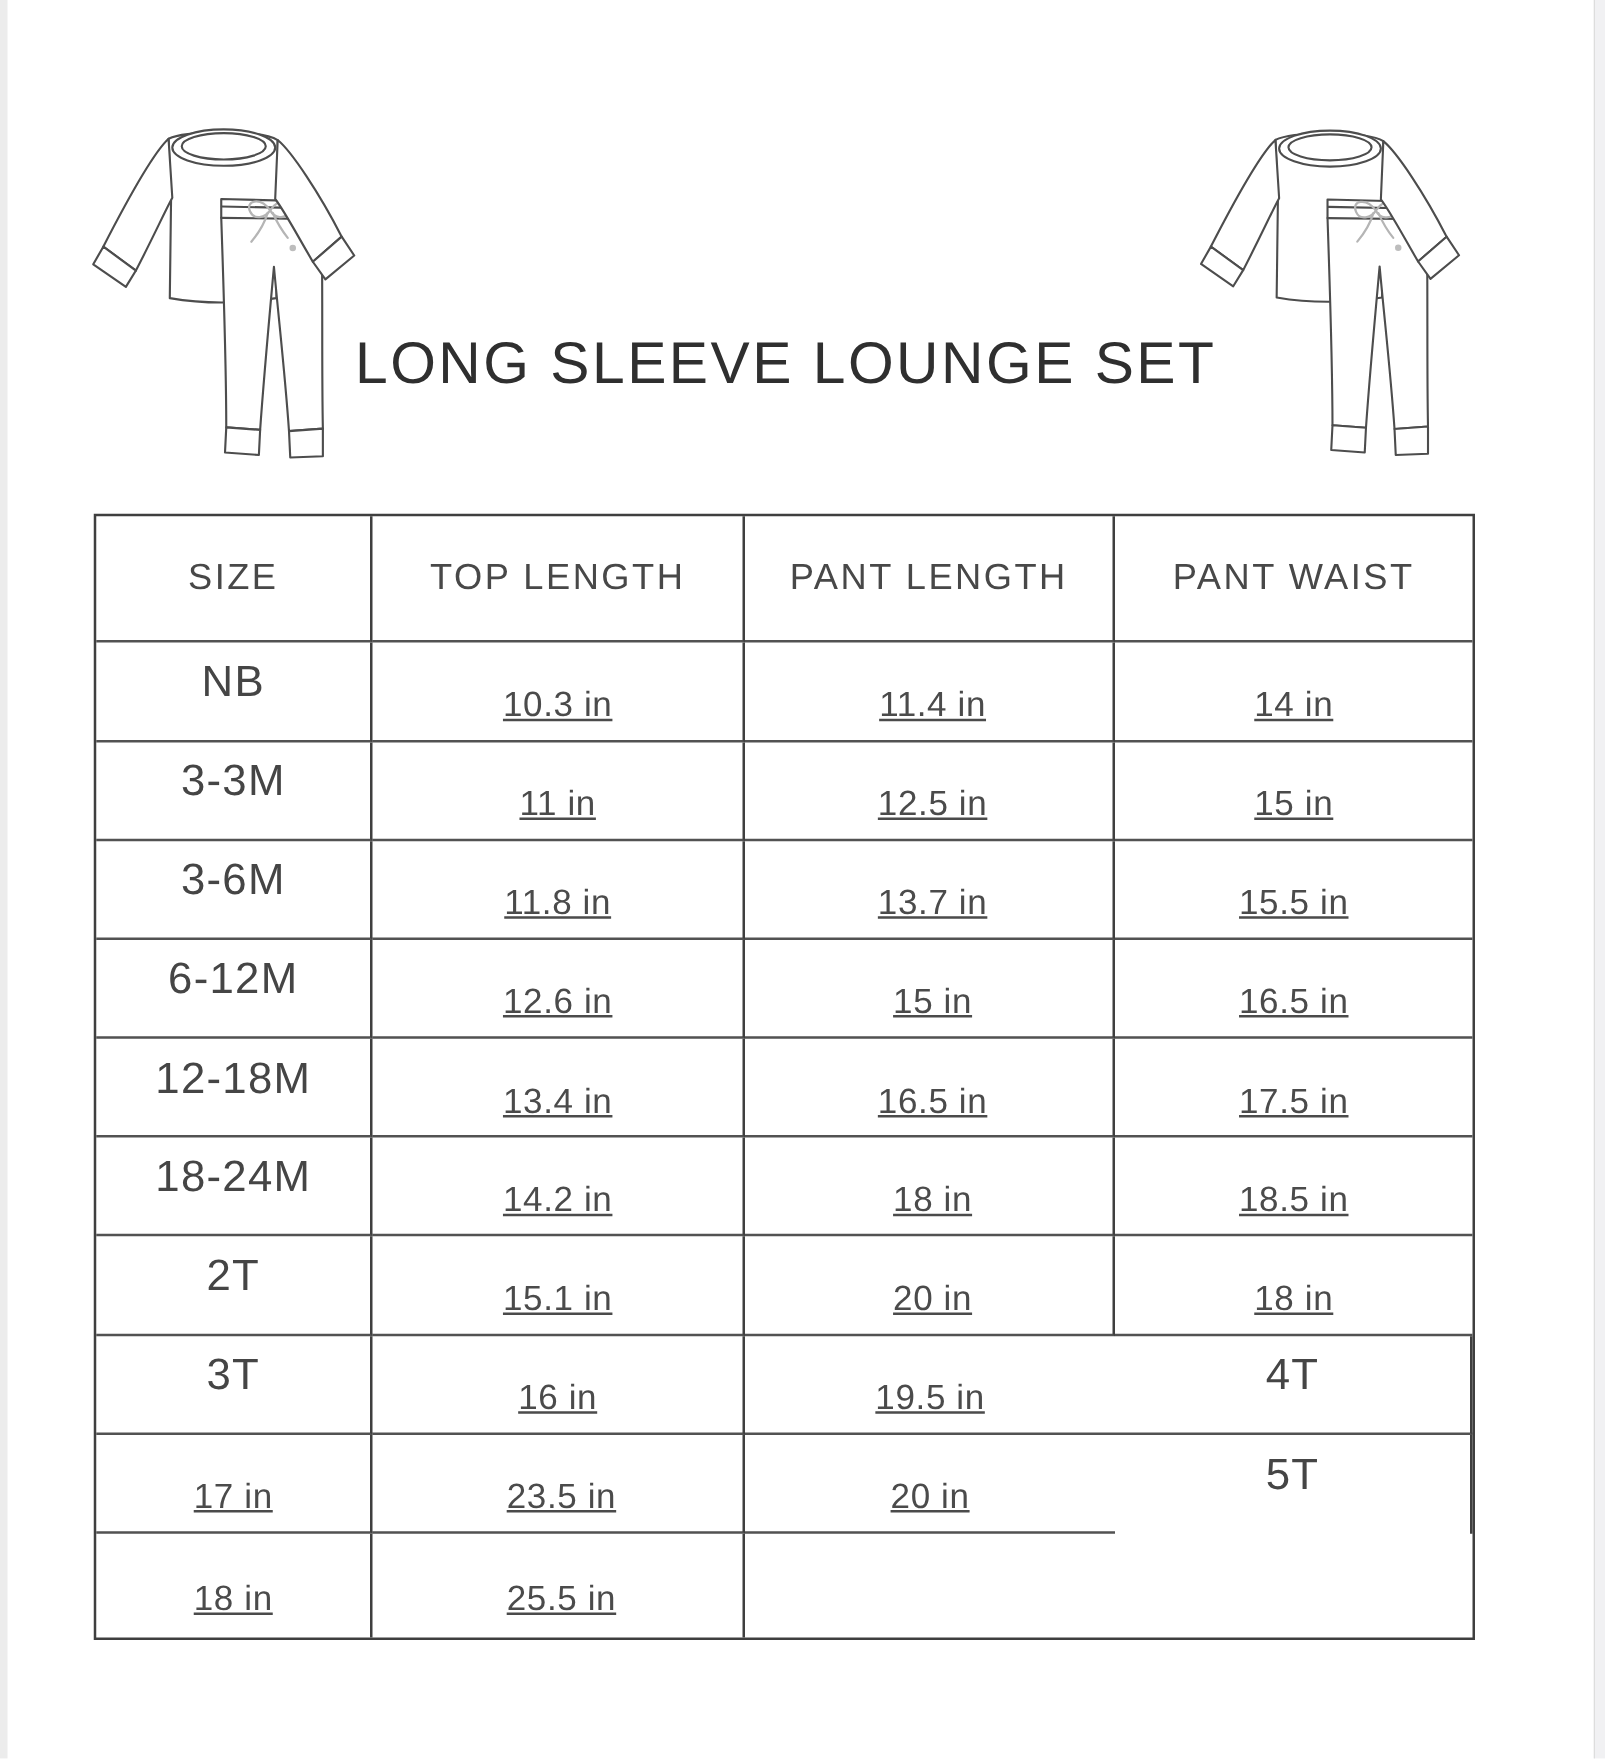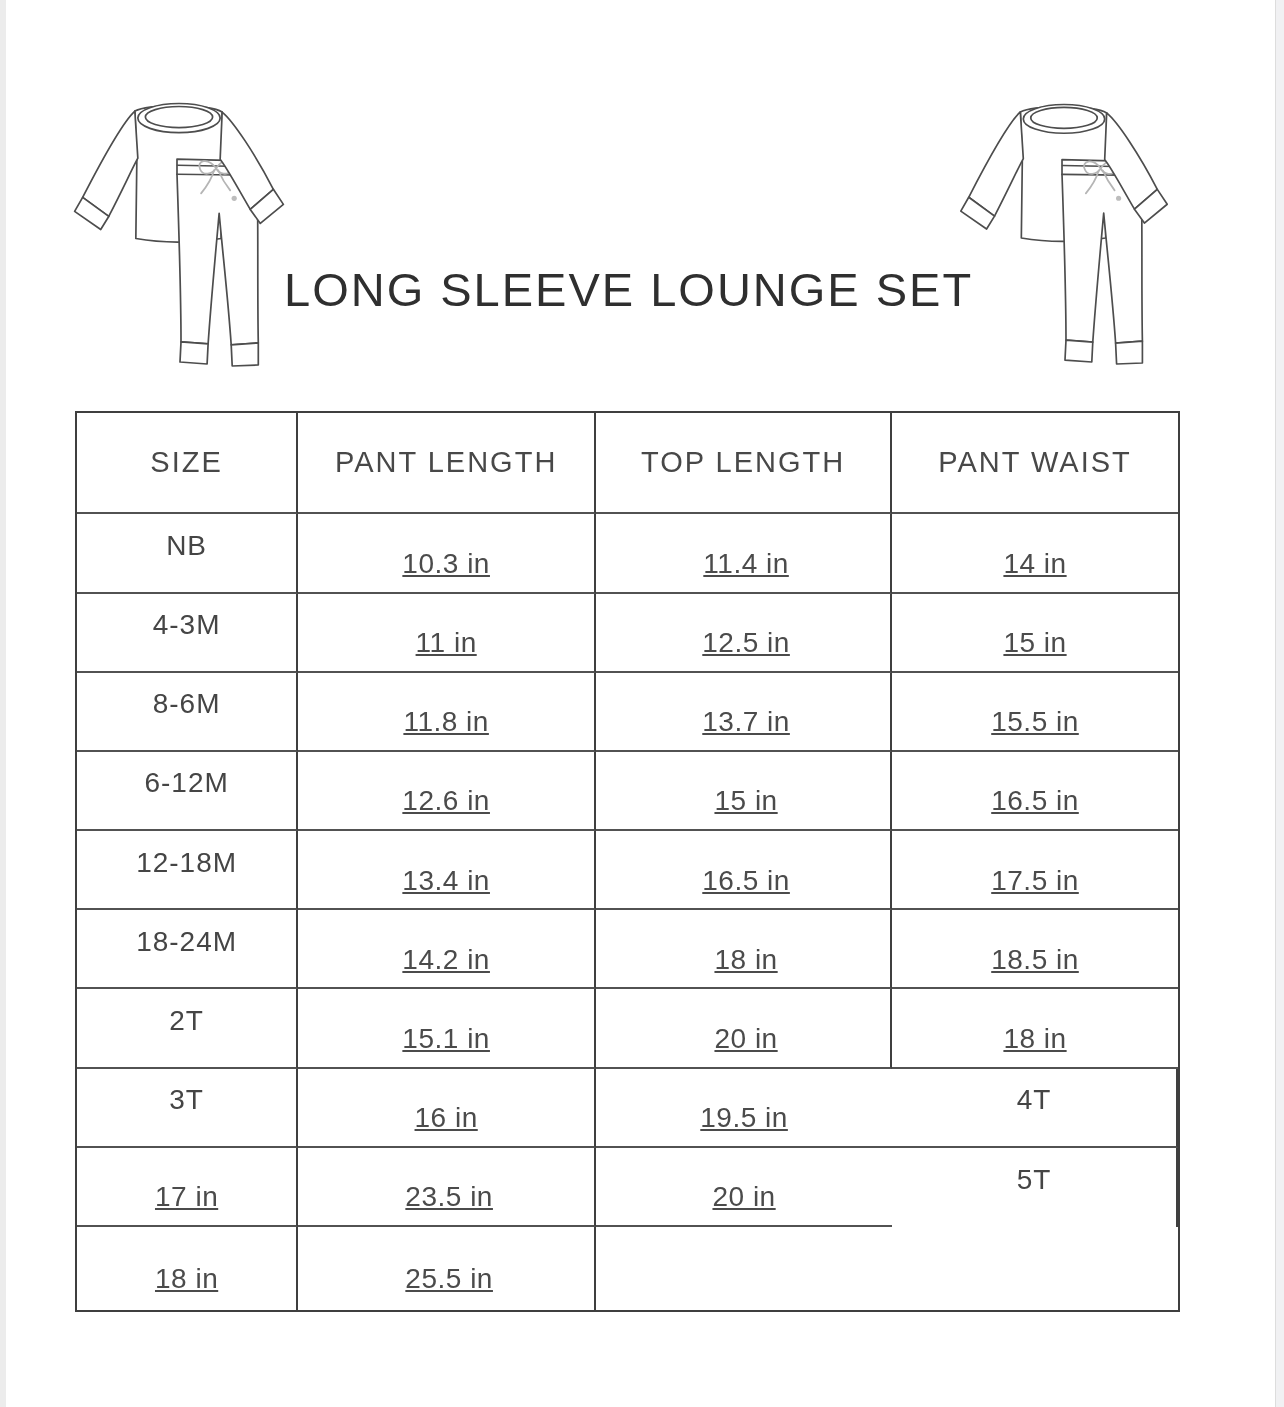--- a/index.html
+++ b/index.html
@@ -73,21 +73,21 @@
   .c4 {
     border-right: none;
   }
   .last-row { border-bottom: none; }
   .head {
     font-size: 29px;
     letter-spacing: 2px;
     color: #484848;
   }
   .c-size {
-    font-size: 28px;
+    font-size: 35px;
     letter-spacing: 1px;
     color: #454545;
     padding-bottom: 14px;
   }
   .c-val {
     font-size: 28px;
     letter-spacing: 0.5px;
     color: #4b4b4b;
     padding-top: 22px;
     text-decoration: underline;
@@ -141,35 +141,35 @@
   </svg>
 
   <h1 class="title">LONG SLEEVE LOUNGE SET</h1>
 
   <svg class="illo illo-right" viewBox="0 0 220 265">
     <use href="#pj-art"></use>
   </svg>
 
   <div class="size-table">
     <div class="cell head c1">SIZE</div>
+    <div class="cell head c2">TOP LENGTH</div>
     <div class="cell head c3">PANT LENGTH</div>
-    <div class="cell head c2">TOP LENGTH</div>
     <div class="cell head c4">PANT WAIST</div>
 
     <div class="cell c-size c1">NB</div>
     <div class="cell c-val c2">10.3 in</div>
     <div class="cell c-val c3">11.4 in</div>
     <div class="cell c-val c4">14 in</div>
 
-    <div class="cell c-size c1">4-3M</div>
+    <div class="cell c-size c1">3-3M</div>
     <div class="cell c-val c2">11 in</div>
     <div class="cell c-val c3">12.5 in</div>
     <div class="cell c-val c4">15 in</div>
 
-    <div class="cell c-size c1">8-6M</div>
+    <div class="cell c-size c1">3-6M</div>
     <div class="cell c-val c2">11.8 in</div>
     <div class="cell c-val c3">13.7 in</div>
     <div class="cell c-val c4">15.5 in</div>
 
     <div class="cell c-size c1">6-12M</div>
     <div class="cell c-val c2">12.6 in</div>
     <div class="cell c-val c3">15 in</div>
     <div class="cell c-val c4">16.5 in</div>
 
     <div class="cell c-size c1">12-18M</div>

